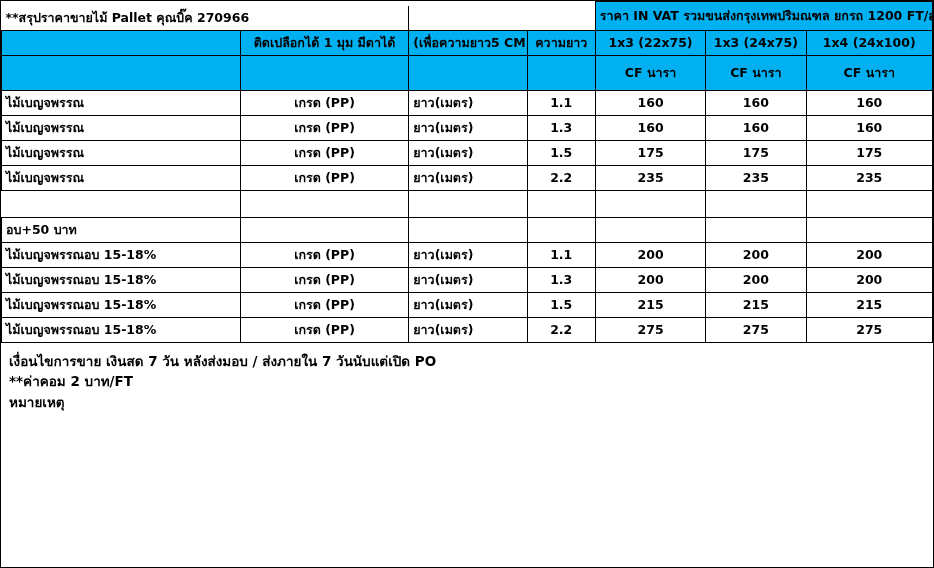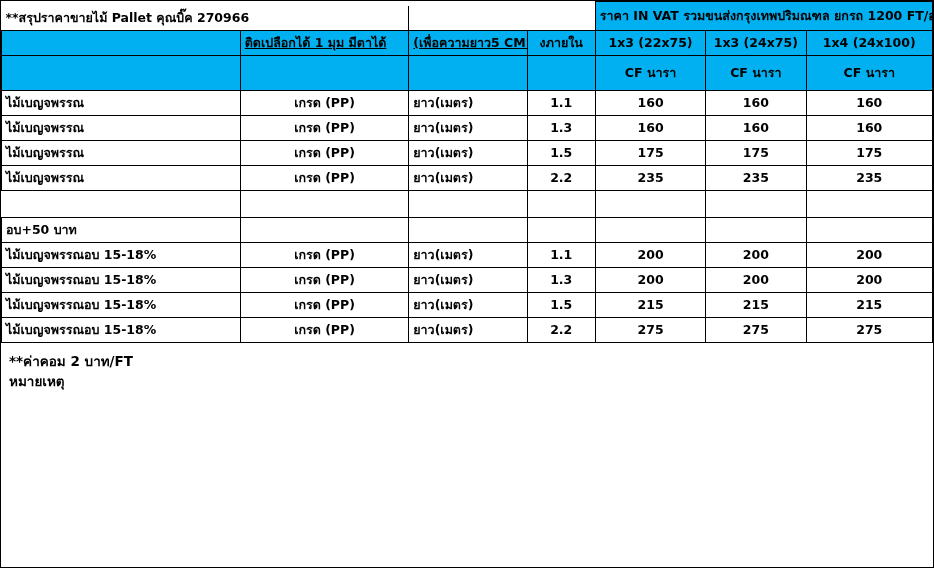--- a/index.html
+++ b/index.html
@@ -58,21 +58,21 @@
   .title-cell {
     font-size: 14.5px;
     font-weight: bold;
     text-align: left;
     padding-left: 12px;
     margin-top: 6px;
   }
   .sub-hdr {
     font-size: 11.5px;
     font-weight: bold;
-    text-decoration: underline;
+    text-align: center;
   }
   .colhdr {
     font-size: 12.5px;
     font-weight: bold;
     text-align: center;
   }
   .rowlabel {
     font-size: 13px;
     font-weight: bold;
     text-align: left;
@@ -130,21 +130,21 @@
       <tr>
         <td class="white title-cell nb-top nb-left" colspan="2">**สรุปราคาขายไม้ Pallet คุณบิ๊ค 270966</td>
         <td class="noborder white"></td>
         <td class="noborder white"></td>
       </tr>
 
       <tr>
         <td class="cyan">&nbsp;</td>
         <td class="cyan sub-hdr">ติดเปลือกได้ 1 มุม มีตาได้</td>
         <td class="cyan sub-hdr">(เพื่อความยาว5 CM.)</td>
-        <td class="cyan colhdr">งภายใน</td>
+        <td class="cyan colhdr">ความยาว</td>
         <td class="cyan colhdr">1x3 (22x75)</td>
         <td class="cyan colhdr">1x3 (24x75)</td>
         <td class="cyan colhdr">1x4 (24x100)</td>
       </tr>
 
       <tr>
         <td class="cyan" style="height:30px">&nbsp;</td>
         <td class="cyan">&nbsp;</td>
         <td class="cyan">&nbsp;</td>
         <td class="cyan">&nbsp;</td>
@@ -243,17 +243,18 @@
         <td class="white len">ยาว(เมตร)</td>
         <td class="white num">2.2</td>
         <td class="white num">275</td>
         <td class="white num">275</td>
         <td class="white num">275</td>
       </tr>
     </tbody>
   </table>
 
   <div class="footer">
+    <div>เงื่อนไขการขาย เงินสด 7 วัน หลังส่งมอบ / ส่งภายใน 7 วันนับแต่เปิด PO</div>
     <div>**ค่าคอม 2 บาท/FT</div>
     <div>หมายเหตุ</div>
   </div>
 
 </div>
 
 </body></html>

